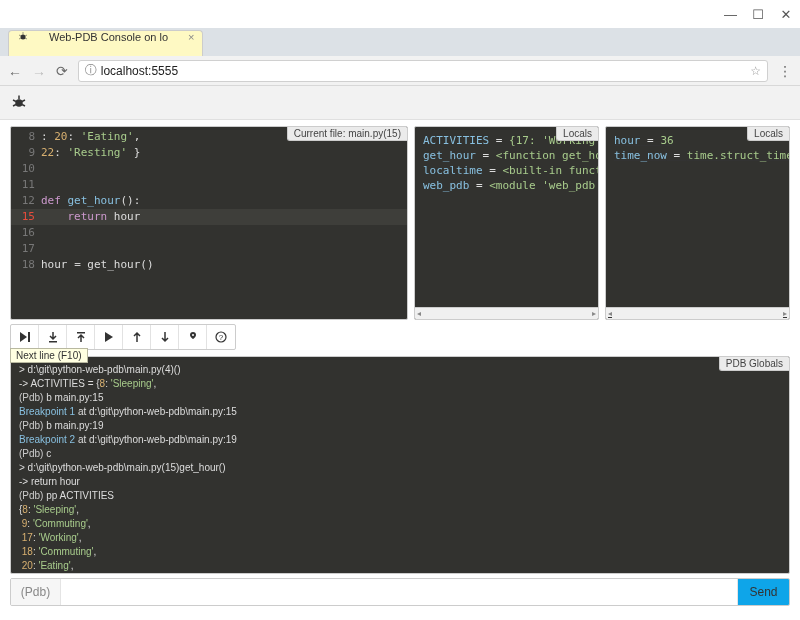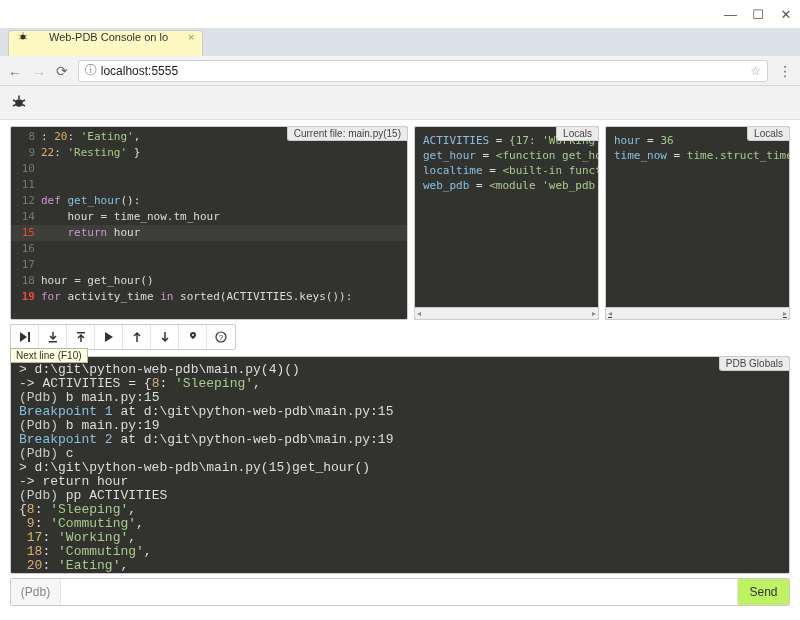--- a/index.html
+++ b/index.html
@@ -33,25 +33,25 @@
 .num { color: #d8b070; }
 .op { color: #ccc; }
 .var-body { flex: 1; overflow: hidden; font-family: Consolas, monospace; font-size: 11px; line-height: 15px; color: #ddd; padding: 6px 8px; white-space: pre; }
 .scroll-h { height: 12px; background: #f0f0f0; border-top: 1px solid #ccc; display: flex; align-items: center; justify-content: space-between; padding: 0 2px; font-size: 8px; color: #888; }
 .toolbar-row { display: flex; align-items: flex-start; padding: 4px 10px 0 10px; gap: 0; position: relative; }
 .toolbar { display: flex; border: 1px solid #ccc; border-radius: 2px; background: #fff; }
 .tbtn { width: 28px; height: 24px; display: flex; align-items: center; justify-content: center; border-right: 1px solid #e2e2e2; color: #333; font-size: 12px; }
 .tbtn:last-child { border-right: none; }
 .tooltip { position: absolute; left: 10px; top: 28px; background: #ffffe1; border: 1px solid #b8b8a0; font-size: 10px; padding: 1px 5px; z-index: 5; }
 .console-wrap { margin: 6px 10px 0 10px; border: 1px solid #ccc; border-radius: 2px; position: relative; height: 218px; background: #32322f; overflow: hidden; }
-.console-body { font-family: Liberation Mono, monospace; font-size: 13px; line-height: 14px; color: #ddd; padding: 6px 8px; white-space: pre; height: 100%; overflow: hidden; }
+.console-body { font-family: Liberation Sans, sans-serif; font-size: 10px; line-height: 14px; color: #ddd; padding: 6px 8px; white-space: pre; height: 100%; overflow: hidden; }
 .prompt-row { display: flex; margin: 4px 10px 6px 10px; height: 28px; border: 1px solid #ccc; border-radius: 2px; overflow: hidden; }
 .prompt-label { width: 50px; display: flex; align-items: center; justify-content: center; color: #888; font-size: 12px; background: #f6f6f6; border-right: 1px solid #e4e4e4; }
 .prompt-input { flex: 1; border: none; outline: none; padding: 0 8px; font-size: 12px; }
-.send-btn { width: 52px; background: #bef264; border-left: 1px solid #e4e4e4; display: flex; align-items: center; justify-content: center; font-size: 12px; color: #333; }
+.send-btn { width: 52px; background: #0ea5e9; border-left: 1px solid #e4e4e4; display: flex; align-items: center; justify-content: center; font-size: 12px; color: #333; }
 .cy { color: #88c0e0; }
 .gr { color: #a8cc8c; }
 .ye { color: #d8b070; }
 </style>
 </head>
 <body>
 
 <div class="chrome-top">
   <span class="win-btn">—</span>
   <span class="win-btn">☐</span>
@@ -114,43 +114,35 @@
           <div class="line-text">&nbsp;</div>
         </div>
         <div class="code-line">
           <div class="gutter">11</div>
           <div class="line-text">&nbsp;</div>
         </div>
         <div class="code-line">
           <div class="gutter">12</div>
           <div class="line-text"><span class="kw">def </span><span class="fn">get_hour</span><span>():</span></div>
         </div>
-        <div class="code-line">
-          <div class="gutter">14</div>
-          <div class="line-text"><span>    hour </span><span class="op">=</span><span> time_now.tm_hour</span></div>
-        </div>
         <div class="code-line curline">
           <div class="gutter cur">15</div>
           <div class="line-text"><span>    </span><span class="kw">return</span><span> hour</span></div>
         </div>
         <div class="code-line">
           <div class="gutter">16</div>
           <div class="line-text">&nbsp;</div>
         </div>
         <div class="code-line">
           <div class="gutter">17</div>
           <div class="line-text">&nbsp;</div>
         </div>
         <div class="code-line">
           <div class="gutter">18</div>
           <div class="line-text"><span>hour </span><span class="op">=</span><span> get_hour()</span></div>
-        </div>
-        <div class="code-line">
-          <div class="gutter bp">19</div>
-          <div class="line-text"><span class="kw">for</span><span> activity_time </span><span class="kw">in</span><span> sorted(ACTIVITIES.keys()):</span></div>
         </div>
       </div>
   </div>
   <div class="panel globals-area">
     <div class="panel-label">Locals</div>
     <div class="var-body" id="globals-body"><div><span class="cy">ACTIVITIES</span><span> = </span><span class="gr">{17: 'Working', 18: '</span></div><div><span class="cy">get_hour</span><span> = </span><span class="gr">&lt;function get_hour at 0</span></div><div><span class="cy">localtime</span><span> = </span><span class="gr">&lt;built-in function loc</span></div><div><span class="cy">web_pdb</span><span> = </span><span class="gr">&lt;module 'web_pdb' from '</span></div></div>
     <div class="scroll-h">
         <span>◂</span>
         <span>▸</span>
       </div>

